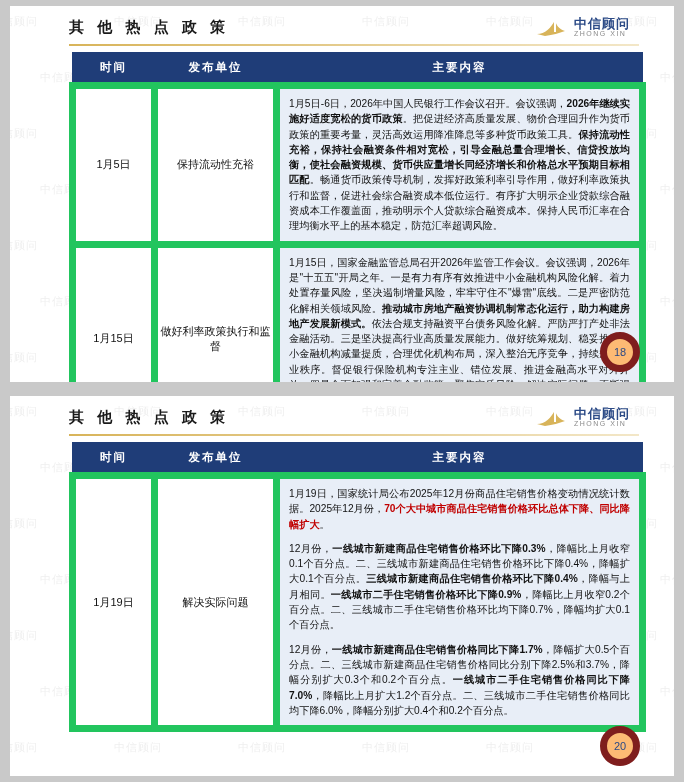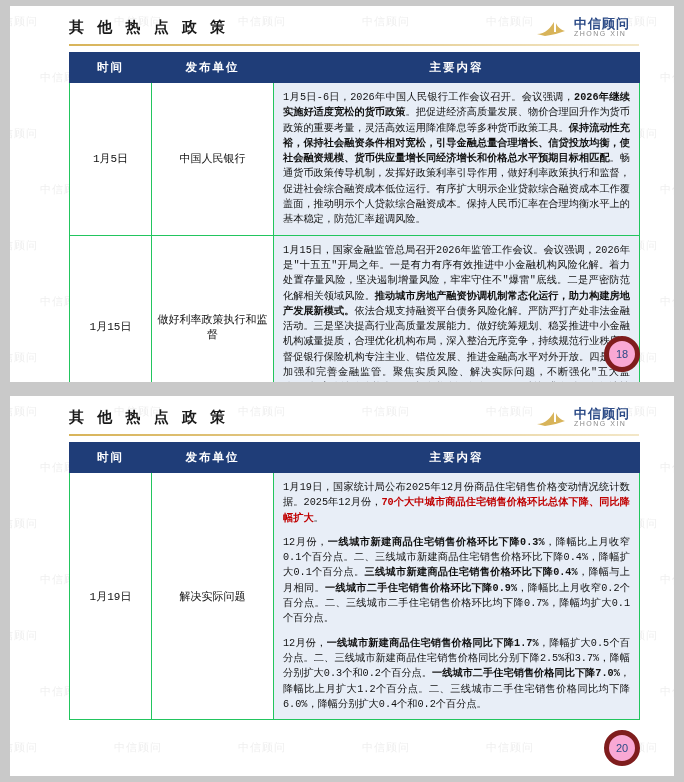--- a/index.html
+++ b/index.html
@@ -111,23 +111,23 @@
     background: #1f3d78;
     color: #ffffff;
     font-size: 11.5px;
     font-weight: bold;
     letter-spacing: 2px;
     padding: 7px 4px;
     border: 1px solid #1f3d78;
     font-family: "DejaVu Sans", sans-serif;
   }
   table.policy-table td {
-    border: 1px solid #22c55e;
+    border: 7px solid #22c55e;
     vertical-align: middle;
-    font-family: Liberation Mono, monospace;
+    font-family: Liberation Sans, sans-serif;
   }
   td.c-date, td.c-org {
     text-align: center;
     font-size: 11px;
     color: #111;
     background: #ffffff;
     padding: 6px 2px;
   }
   td.c-body {
     background: #e8eef7;
@@ -142,29 +142,29 @@
   td.c-body p { margin: 0 0 9px 0; }
   td.c-body p:last-child { margin-bottom: 0; }
 
   
   .page-badge {
     position: absolute;
     right: 34px;
     bottom: 10px;
     width: 26px;
     height: 26px;
-    border: 5px solid #7f1d1d;
+    border: 7px solid #7f1d1d;
     border-radius: 50%;
     color: #2b4a86;
     font-size: 11px;
     display: flex;
     align-items: center;
     justify-content: center;
     font-family: "Liberation Sans", sans-serif;
-    background: #f9a8d4;
+    background: #fdba74;
     z-index: 3;
   }
 </style>
 </head>
 <body>
 
 <div class="page-wrap">
 
   <div class="slide" id="slide-1">
     <div class="wm">
@@ -238,21 +238,21 @@
         <thead>
           <tr>
             <th>时间</th>
             <th>发布单位</th>
             <th>主要内容</th>
           </tr>
         </thead>
         <tbody>
             <tr>
               <td class="c-date">1月5日</td>
-              <td class="c-org">中国人民银行</td>
+              <td class="c-org">保持流动性充裕</td>
               <td class="c-body">
                 <p><span>1月5日-6日，2026年中国人民银行工作会议召开。会议强调，</span><span class="b">2026年继续实施好适度宽松的货币政策</span><span>。把促进经济高质量发展、物价合理回升作为货币政策的重要考量，灵活高效运用降准降息等多种货币政策工具。</span><span class="b">保持流动性充裕，保持社会融资条件相对宽松，引导金融总量合理增长、信贷投放均衡，使社会融资规模、货币供应量增长同经济增长和价格总水平预期目标相匹配</span><span>。畅通货币政策传导机制，发挥好政策利率引导作用，做好利率政策执行和监督，促进社会综合融资成本低位运行。有序扩大明示企业贷款综合融资成本工作覆盖面，推动明示个人贷款综合融资成本。保持人民币汇率在合理均衡水平上的基本稳定，防范汇率超调风险。</span></p>
               </td>
             </tr>
             <tr>
               <td class="c-date">1月15日</td>
               <td class="c-org">做好利率政策执行和监督</td>
               <td class="c-body">
                 <p><span>1月15日，国家金融监管总局召开2026年监管工作会议。会议强调，2026年是"十五五"开局之年。一是有力有序有效推进中小金融机构风险化解。着力处置存量风险，坚决遏制增量风险，牢牢守住不"爆雷"底线。二是严密防范化解相关领域风险。</span><span class="b">推动城市房地产融资协调机制常态化运行，助力构建房地产发展新模式。</span><span>依法合规支持融资平台债务风险化解。严防严打产处非法金融活动。三是坚决提高行业高质量发展能力。做好统筹规划、稳妥推进中小金融机构减量提质，合理优化机构布局，深入整治无序竞争，持续规范行业秩序。督促银行保险机构专注主业、错位发展、推进金融高水平对外开放。四是全面加强和完善金融监管。聚焦实质风险、解决实际问题，不断强化"五大监管"，提高依法监管能力，做实分类分级监管。五是不断提升金融服务经济社会质效。</span></p>
               </td>

